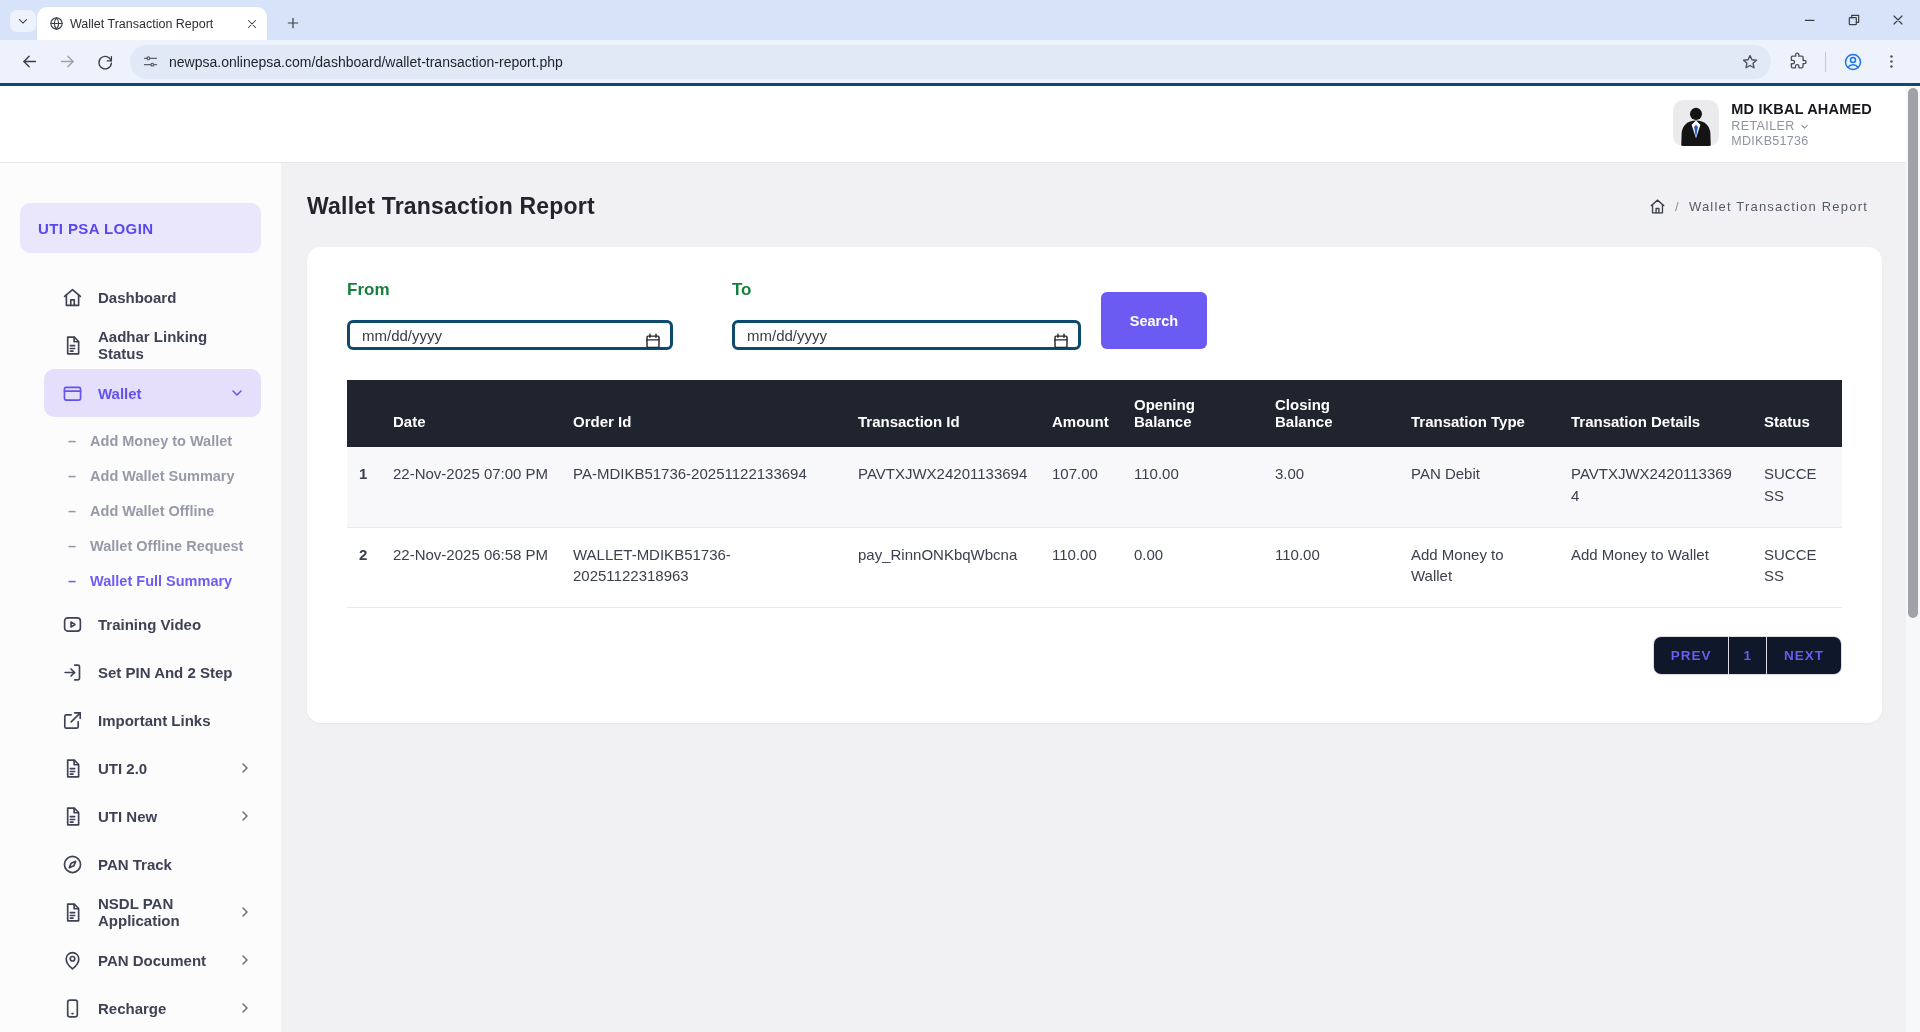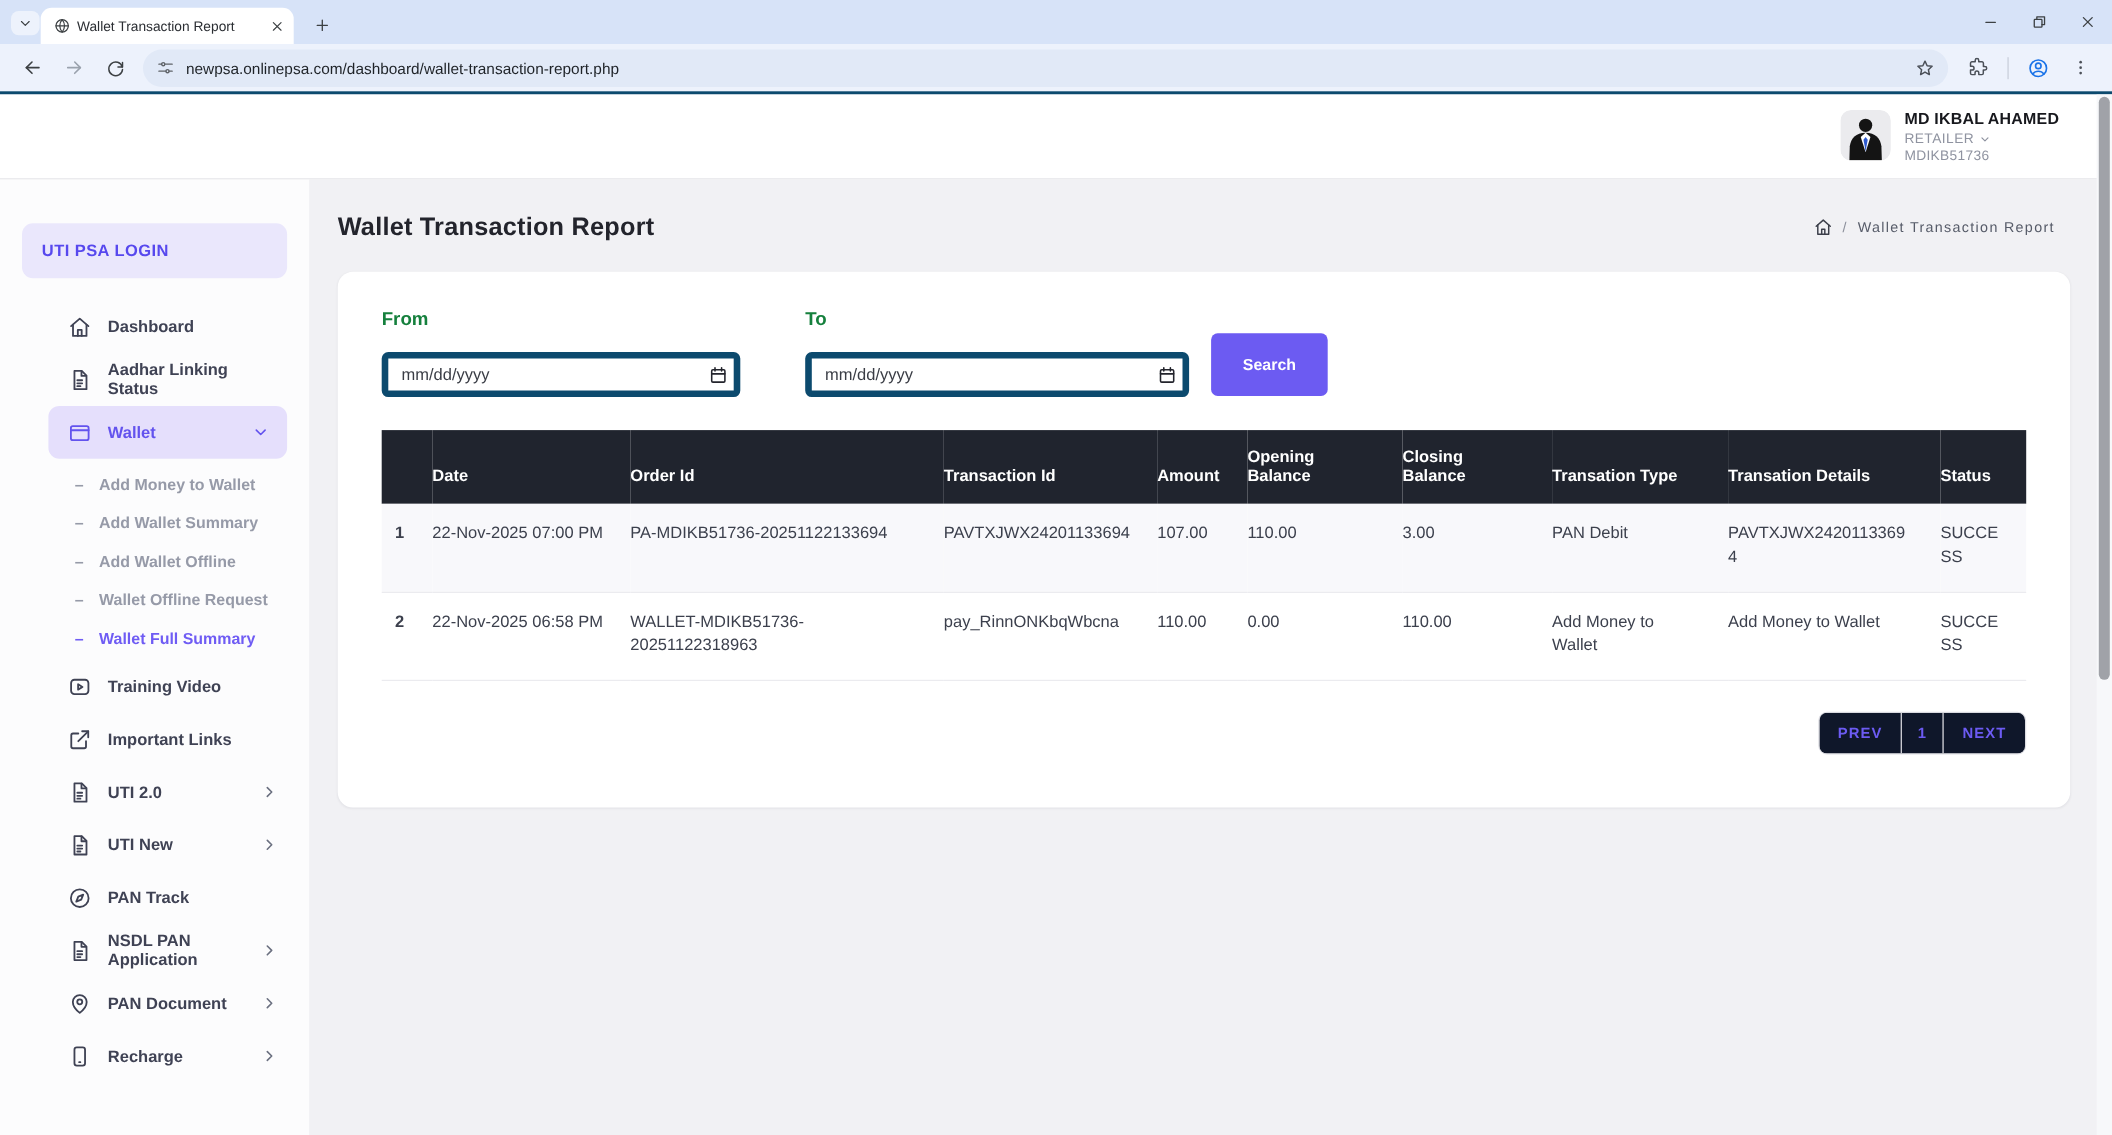--- a/index.html
+++ b/index.html
@@ -54,21 +54,21 @@
   .breadcrumb .bc-home { display:flex; cursor:pointer; }
   .bc-home svg { width:17px; height:17px; stroke:#3c3f4a; fill:none; stroke-width:1.9; stroke-linecap:round; stroke-linejoin:round; }
   .bc-sep { color:#8b8f9b; }
 
   .card { margin:27px 38px 0 26px; background:#fff; border-radius:14px; padding:33px 40px 48px; box-shadow:0 1px 2px rgba(16,24,40,.05); }
   .filter-row { display:flex; align-items:flex-end; }
   .field-from { width:326px; }
   .field-to { width:349px; margin-left:59px; }
   .field label { display:block; font-size:17px; font-weight:bold; color:#15803d; margin-bottom:20px; }
   .date-wrap { position:relative; }
-  .date-wrap input { width:100%; height:41px; border:6px solid #0c4a6e; border-radius:6px; padding:0 40px 0 12px; font-size:15px; color:#3a3d45; font-family:"Liberation Sans", sans-serif; outline:none; background:#fff; }
+  .date-wrap input { width:100%; height:30px; border:3px solid #0c4a6e; border-radius:6px; padding:0 40px 0 12px; font-size:15px; color:#3a3d45; font-family:"Liberation Sans", sans-serif; outline:none; background:#fff; }
   .date-wrap input::placeholder { color:#3a3d45; opacity:1; }
   .cal-ic { position:absolute; right:11px; top:12px; width:18px; height:18px; pointer-events:none; }
   .cal-ic svg { width:18px; height:18px; stroke:#23242c; fill:none; stroke-width:1.9; stroke-linecap:round; stroke-linejoin:round; }
   .search-btn { margin-left:20px; width:106px; height:57px; background:#6c5bf2; border:none; border-radius:6px; color:#fff; font-size:14.5px; font-weight:bold; font-family:"Liberation Sans", sans-serif; cursor:pointer; margin-bottom:1px; }
 
   table.report { width:100%; border-collapse:collapse; margin-top:30px; table-layout:fixed; }
   .report thead th { background:#20242e; color:#fff; font-size:15px; font-weight:bold; text-align:left; vertical-align:bottom; padding:14px 24px 17px 0; height:67px; }
   .report thead th:first-child { padding-left:12px; }
   .report tbody td { font-size:15px; color:#3c404d; vertical-align:top; padding:16px 24px 20px 0; border-bottom:1px solid #e9e9ee; line-height:1.45; word-wrap:break-word; }
   .report tbody td:first-child { padding-left:12px; font-weight:bold; }
@@ -254,20 +254,30 @@
           <div class="sub-item active">Wallet Full Summary</div>
         </div>
         <div class="nav-item">
           <span class="nav-ic">
             <svg viewBox="0 0 24 24">
               <rect x="3" y="4.5" width="18" height="15" rx="3.5"></rect>
               <path d="M10.3 9.2l4.5 2.8-4.5 2.8z"></path>
             </svg>
           </span>
           <span class="grow">Training Video</span>
+        </div>
+        <div class="nav-item">
+          <span class="nav-ic">
+            <svg viewBox="0 0 24 24">
+              <path d="M14.5 3.5h3.7A1.8 1.8 0 0 1 20 5.3v13.4a1.8 1.8 0 0 1-1.8 1.8h-3.7"></path>
+              <path d="M3.5 12h10.8"></path>
+              <path d="M10.3 8l4 4-4 4"></path>
+            </svg>
+          </span>
+          <span class="grow">Set PIN And 2 Step</span>
         </div>
         <div class="nav-item">
           <span class="nav-ic">
             <svg viewBox="0 0 24 24">
               <path d="M18.5 13.5V19a1.8 1.8 0 0 1-1.8 1.8H5A1.8 1.8 0 0 1 3.2 19V7.3A1.8 1.8 0 0 1 5 5.5h5.5"></path>
               <path d="M14.5 3.2h6.3v6.3"></path>
               <path d="M10.5 13.5L20.8 3.2"></path>
             </svg>
           </span>
           <span class="grow">Important Links</span>

